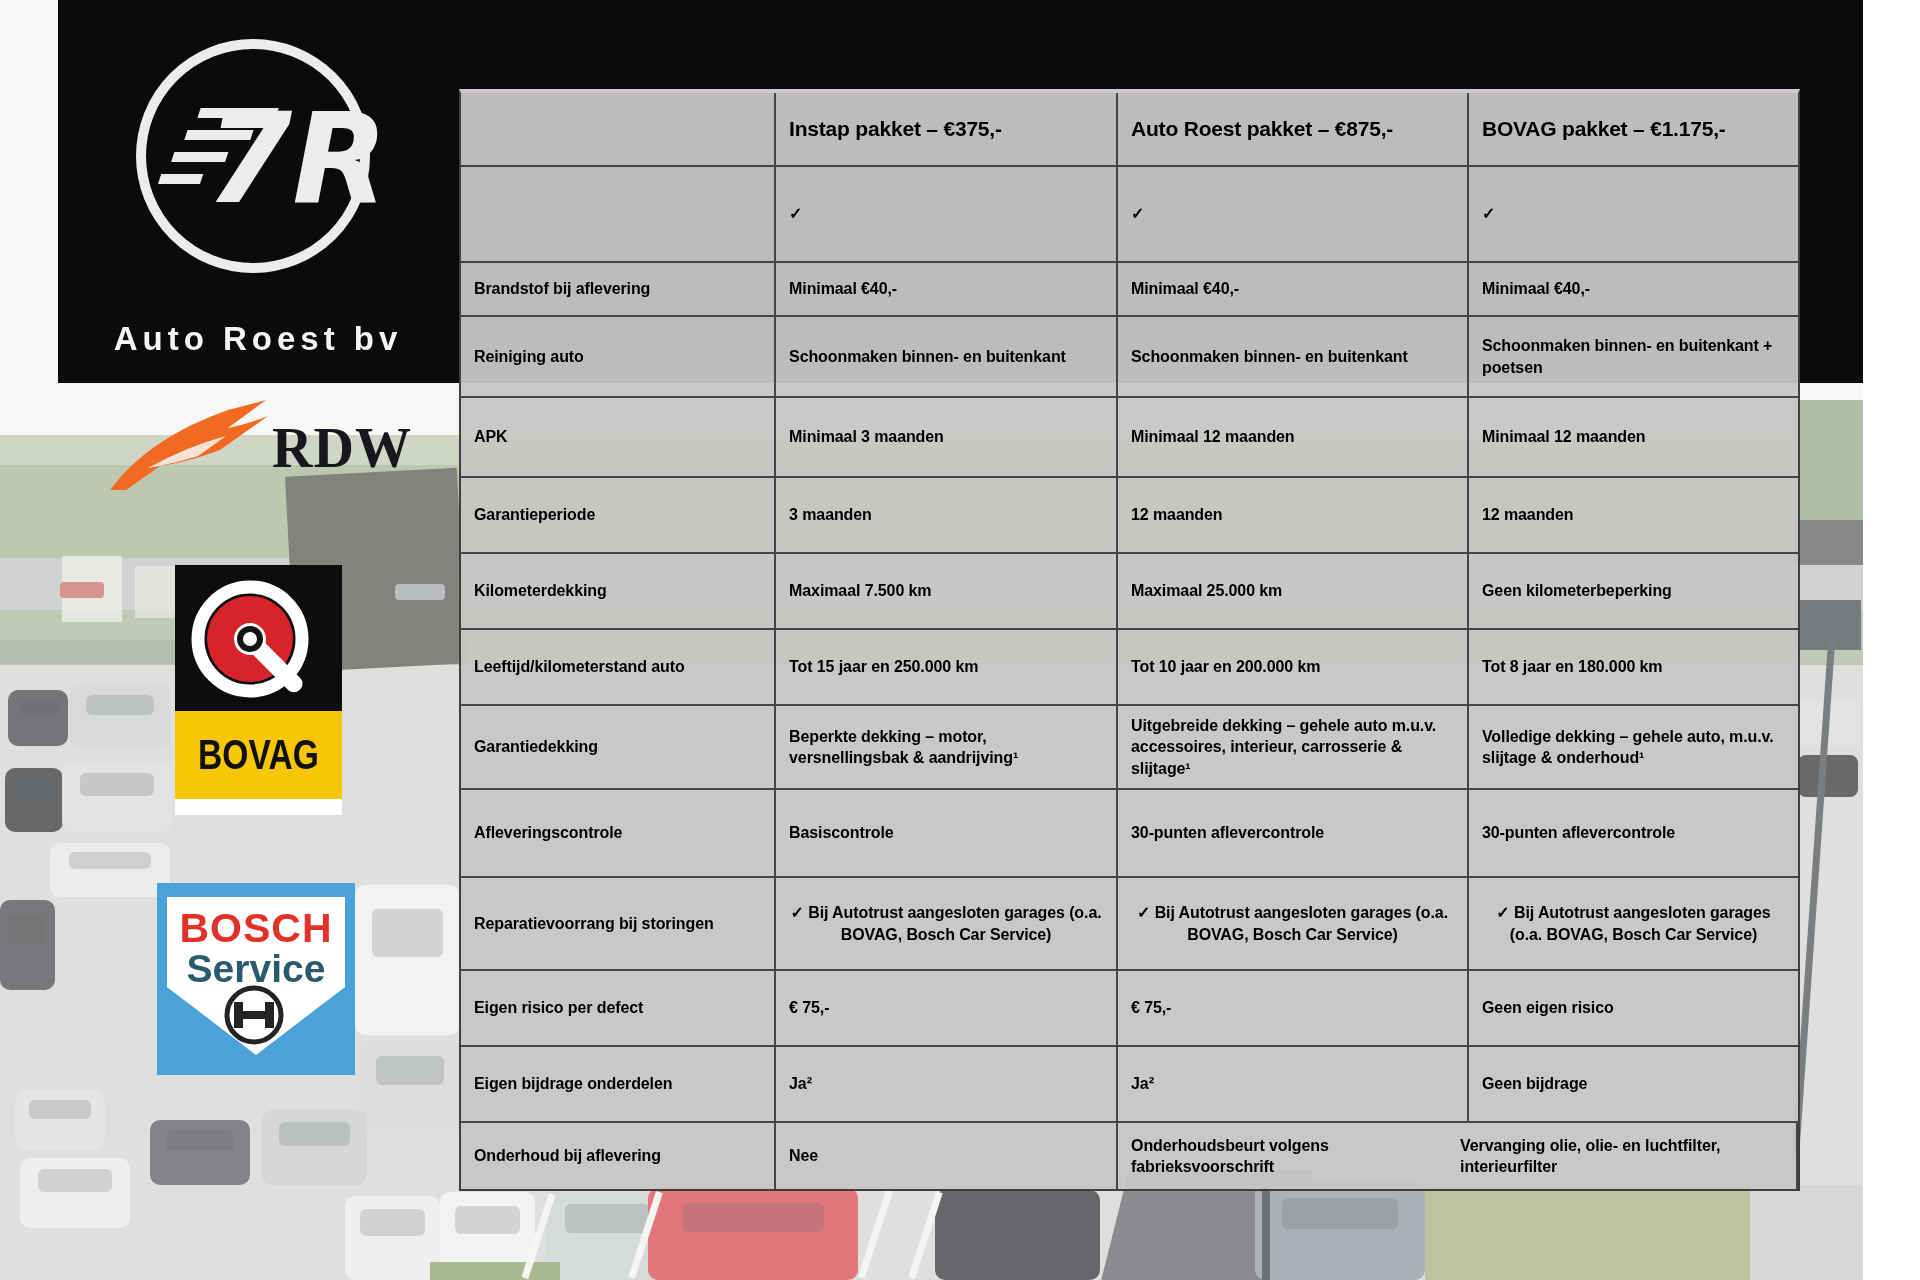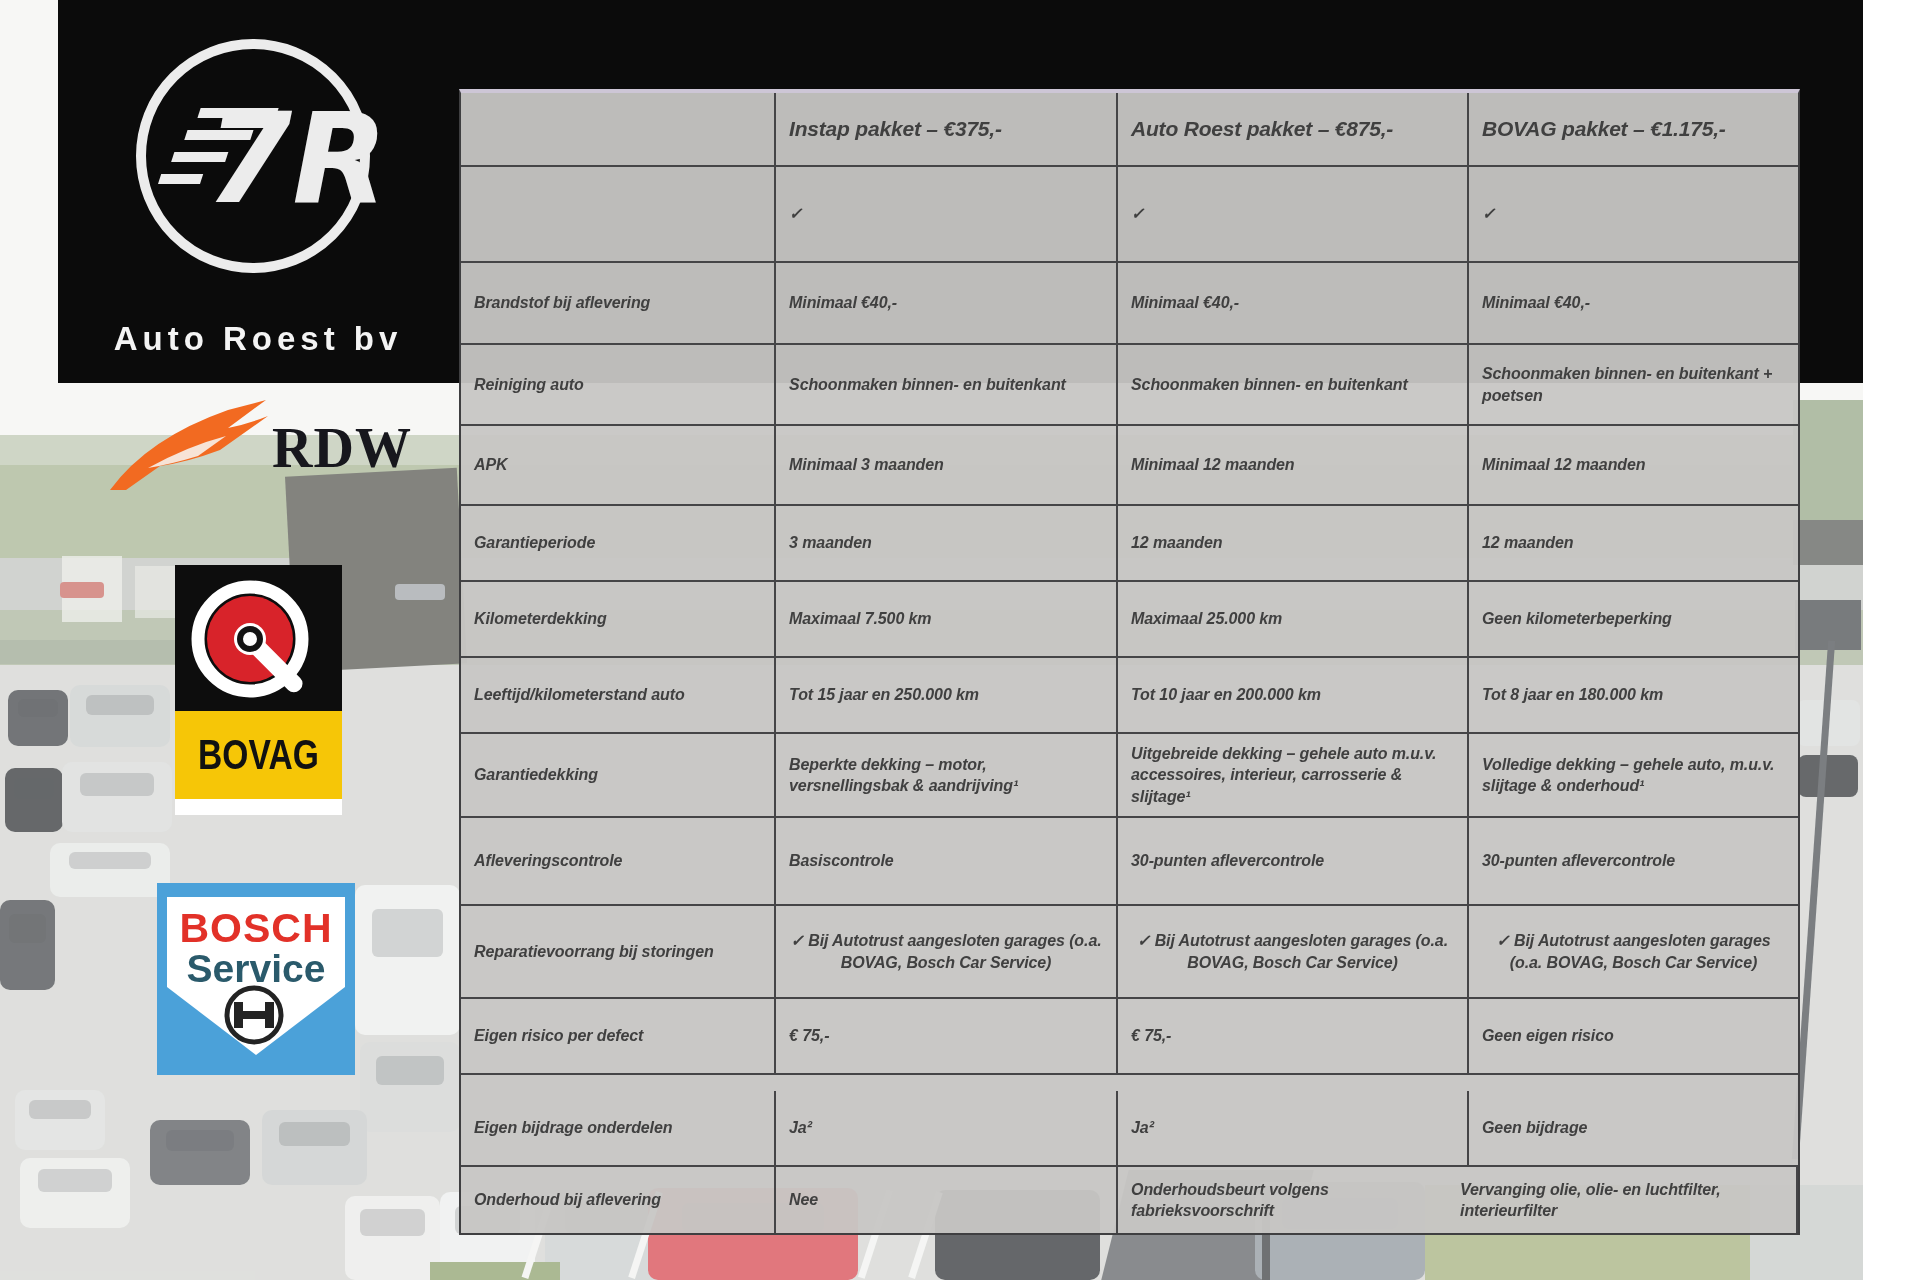--- a/index.html
+++ b/index.html
@@ -36,22 +36,22 @@
   .bosch-word{position:absolute;width:100%;text-align:center;font-weight:800;}
   .bosch-word.b1{top:22px;font-size:41px;color:#e23128;letter-spacing:1px;}
   .bosch-word.b2{top:64px;font-size:39px;color:#2a5a6b;}
 
   
   .pkg-table{position:absolute;left:459px;top:89px;width:1341px;box-sizing:border-box;
              border:2px solid #3f3f41;border-top:4px solid #cdc6d6;
              background:rgba(199,198,196,.95);}
   .trow{display:flex;}
   .cell{box-sizing:border-box;border-right:2px solid #454547;border-bottom:2px solid #454547;
-        padding:20px 13px;display:flex;align-items:center;color:#404040;font-weight:bold;
-        font-size:16px;line-height:1.32;letter-spacing:-0.1px;font-style:italic;}
+        padding:20px 13px;display:flex;align-items:center;color:#000000;font-weight:bold;
+        font-size:16px;line-height:1.32;letter-spacing:-0.1px;}
   .cell.c0{width:316px;}
   .cell.c1{width:343px;}
   .cell.c2{width:352px;}
   .cell.c3{width:330px;border-right:none;}
   .trow.header .cell{font-size:21px;letter-spacing:-0.2px;}
   .trow.last .cell{border-bottom:none;}
 </style>
 </head>
 <body>
 
@@ -189,21 +189,21 @@
       <div class="cell c1">
         <span>✓</span>
       </div>
       <div class="cell c2">
         <span>✓</span>
       </div>
       <div class="cell c3">
         <span>✓</span>
       </div>
     </div>
-    <div class="trow body" style="height: 82px;">
+    <div class="trow body" style="height: 54px;">
       <div class="cell c0">
         <span>Brandstof bij aflevering</span>
       </div>
       <div class="cell c1">
         <span>Minimaal €40,-</span>
       </div>
       <div class="cell c2">
         <span>Minimaal €40,-</span>
       </div>
       <div class="cell c3">
@@ -329,21 +329,21 @@
       <div class="cell c1">
         <span>€ 75,-</span>
       </div>
       <div class="cell c2">
         <span>€ 75,-</span>
       </div>
       <div class="cell c3">
         <span>Geen eigen risico</span>
       </div>
     </div>
-    <div class="trow body" style="height: 76px; margin-top: 16px;">
+    <div class="trow body" style="height: 76px;">
       <div class="cell c0">
         <span>Eigen bijdrage onderdelen</span>
       </div>
       <div class="cell c1">
         <span>Ja²</span>
       </div>
       <div class="cell c2">
         <span>Ja²</span>
       </div>
       <div class="cell c3">

